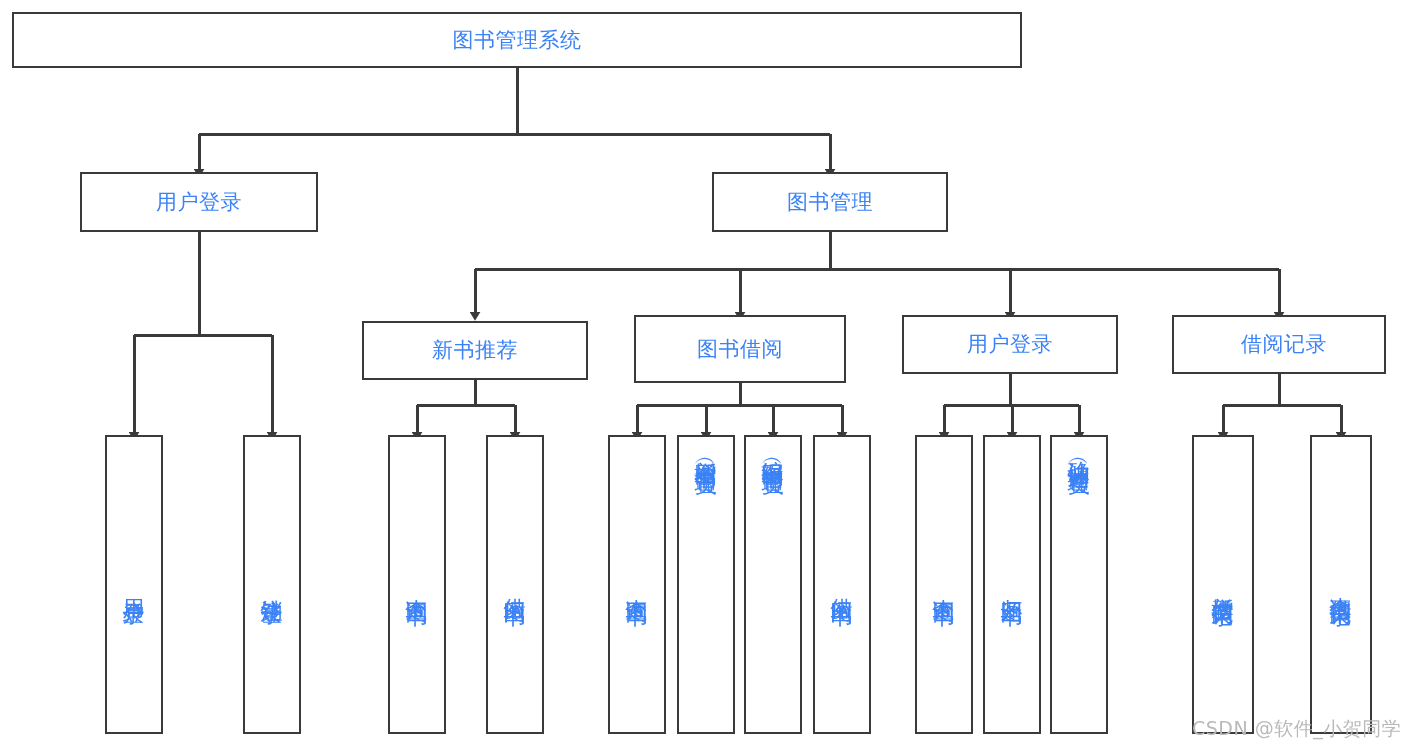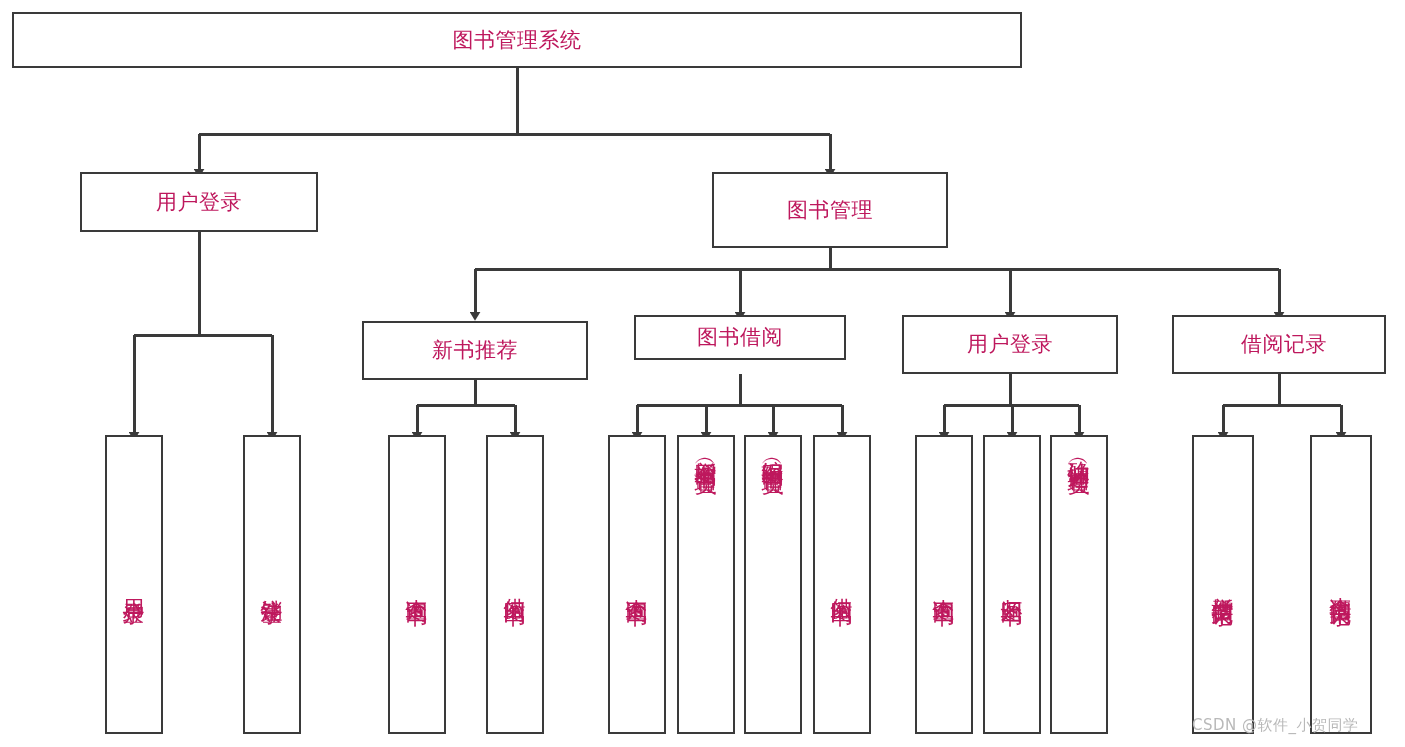--- a/index.html
+++ b/index.html
@@ -32,21 +32,21 @@
     position: absolute;
     box-sizing: border-box;
     background: #ffffff;
     border: 2px solid #3a3a3a;
     display: flex;
     align-items: center;
     justify-content: center;
     overflow: hidden;
   }
   .node-label {
-    color: #be185d;
+    color: #3b82f6;
     line-height: 1.18;
     text-align: center;
     white-space: pre;
     user-select: none;
   }
   .node-box.horizontal .node-label {
     writing-mode: horizontal-tb;
     font-size: 21px;
     letter-spacing: 0.5px;
   }
@@ -62,21 +62,21 @@
     letter-spacing: 2px;
     line-height: 1.05;
   }
   .node-box.vertical.center-v {
     align-items: center;
     padding-top: 0;
   }
   #watermark {
     position: absolute;
     color: #b9b9b9;
-    font-size: 15px;
+    font-size: 19px;
     letter-spacing: 0.5px;
     white-space: nowrap;
     user-select: none;
   }
 </style>
 </head>
 <body>
 
 <div id="diagram-root">
 
@@ -123,33 +123,33 @@
       </g>
   </svg>
 
   <div id="node-layer">
       <div class="node-box horizontal" style="left: 12px; top: 12px; width: 1010px; height: 56px;">
         <span class="node-label">图书管理系统</span>
       </div>
       <div class="node-box horizontal" style="left: 80px; top: 172px; width: 238px; height: 60px;">
         <span class="node-label">用户登录</span>
       </div>
-      <div class="node-box horizontal" style="left: 712px; top: 172px; width: 236px; height: 76px;">
+      <div class="node-box horizontal" style="left: 712px; top: 172px; width: 236px; height: 60px;">
         <span class="node-label">图书管理</span>
       </div>
       <div class="node-box vertical center-v" style="left: 105px; top: 435px; width: 58px; height: 299px;">
         <span class="node-label">用户登录</span>
       </div>
       <div class="node-box vertical center-v" style="left: 243px; top: 435px; width: 58px; height: 299px;">
         <span class="node-label">注销登录</span>
       </div>
       <div class="node-box horizontal" style="left: 362px; top: 315px; width: 226px; height: 59px; margin-top: 6px;">
         <span class="node-label">新书推荐</span>
       </div>
-      <div class="node-box horizontal" style="left: 634px; top: 315px; width: 212px; height: 45px;">
+      <div class="node-box horizontal" style="left: 634px; top: 315px; width: 212px; height: 68px;">
         <span class="node-label">图书借阅</span>
       </div>
       <div class="node-box horizontal" style="left: 902px; top: 315px; width: 216px; height: 59px;">
         <span class="node-label">用户登录</span>
       </div>
       <div class="node-box horizontal" style="left: 1172px; top: 315px; width: 214px; height: 59px; padding-left: 10px;">
         <span class="node-label">借阅记录</span>
       </div>
       <div class="node-box vertical center-v" style="left: 388px; top: 435px; width: 58px; height: 299px;">
         <span class="node-label">查询图书</span>

